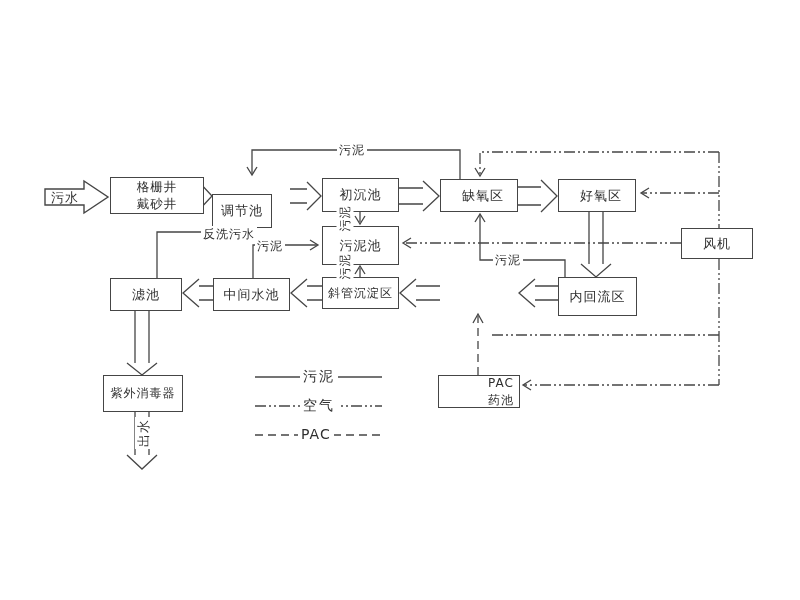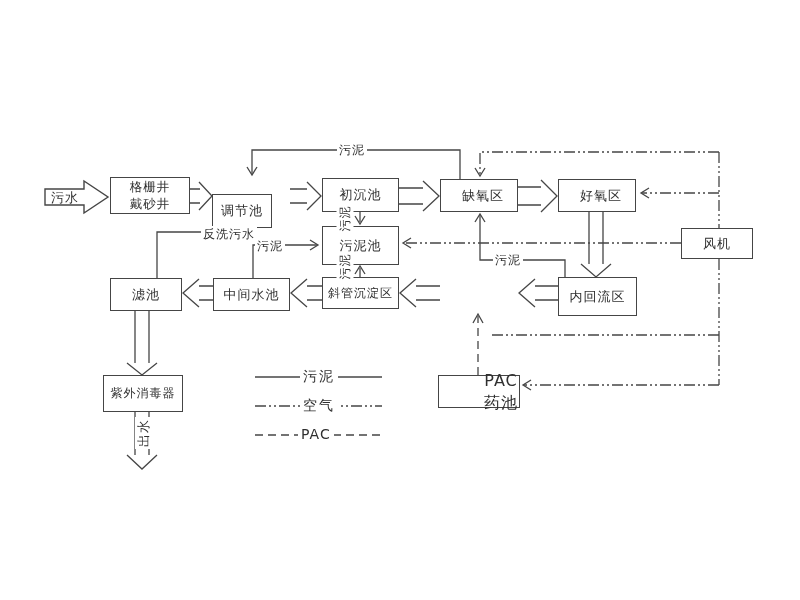--- a/index.html
+++ b/index.html
@@ -124,21 +124,21 @@
     <g>
       <path class="wire pac" d="M478,375 V316"></path>
       <polyline class="head" points="473,323 478,314 483,323"></polyline>
       </g>
 
     <line class="wire" x1="255" y1="377" x2="382" y2="377"></line>
     <line class="wire air" x1="255" y1="406" x2="382" y2="406"></line>
     <line class="wire pac" x1="255" y1="435" x2="382" y2="435"></line>
   </svg>
 
-  <div class="node" style="left:110px;top:177px;width:80px;height:37px;font-size:12.5px;">
+  <div class="node" style="left:110px;top:177px;width:94px;height:37px;font-size:12.5px;">
     <span>
       <span class="two">格栅井</span>
       <span class="two">戴砂井</span>
     </span>
   </div>
   <div class="node" style="left:212px;top:194px;width:60px;height:34px;">
     <span>调节池</span>
     </div>
   <div class="node" style="left:322px;top:178px;width:77px;height:34px;">
     <span>初沉池</span>
@@ -163,21 +163,21 @@
     </div>
   <div class="node" style="left:322px;top:277px;width:77px;height:32px;font-size:12px;">
     <span>斜管沉淀区</span>
     </div>
   <div class="node" style="left:558px;top:277px;width:79px;height:39px;">
     <span>内回流区</span>
     </div>
   <div class="node" style="left:103px;top:375px;width:80px;height:37px;font-size:12px;">
     <span>紫外消毒器</span>
     </div>
-  <div class="node" style="left:438px;top:375px;width:82px;height:33px;font-size:16px;padding-left:44px;">
+  <div class="node" style="left:438px;top:375px;width:82px;height:33px;font-size:12px;padding-left:44px;">
     <span>PAC药池</span>
     </div>
 
   <div class="lbl" style="left:49px;top:189px;background:transparent;font-size:13px;">污水</div>
 
   <div class="lbl" style="left:337px;top:142px;">污泥</div>
   <div class="lbl" style="left:161px;top:226px;margin-left:40px;">反洗污水</div>
   <div class="lbl" style="left:255px;top:238px;">污泥</div>
   <div class="lbl" style="left:493px;top:252px;">污泥</div>
   <div class="lbl rot" style="left:330px;top:210px;">污泥</div>

